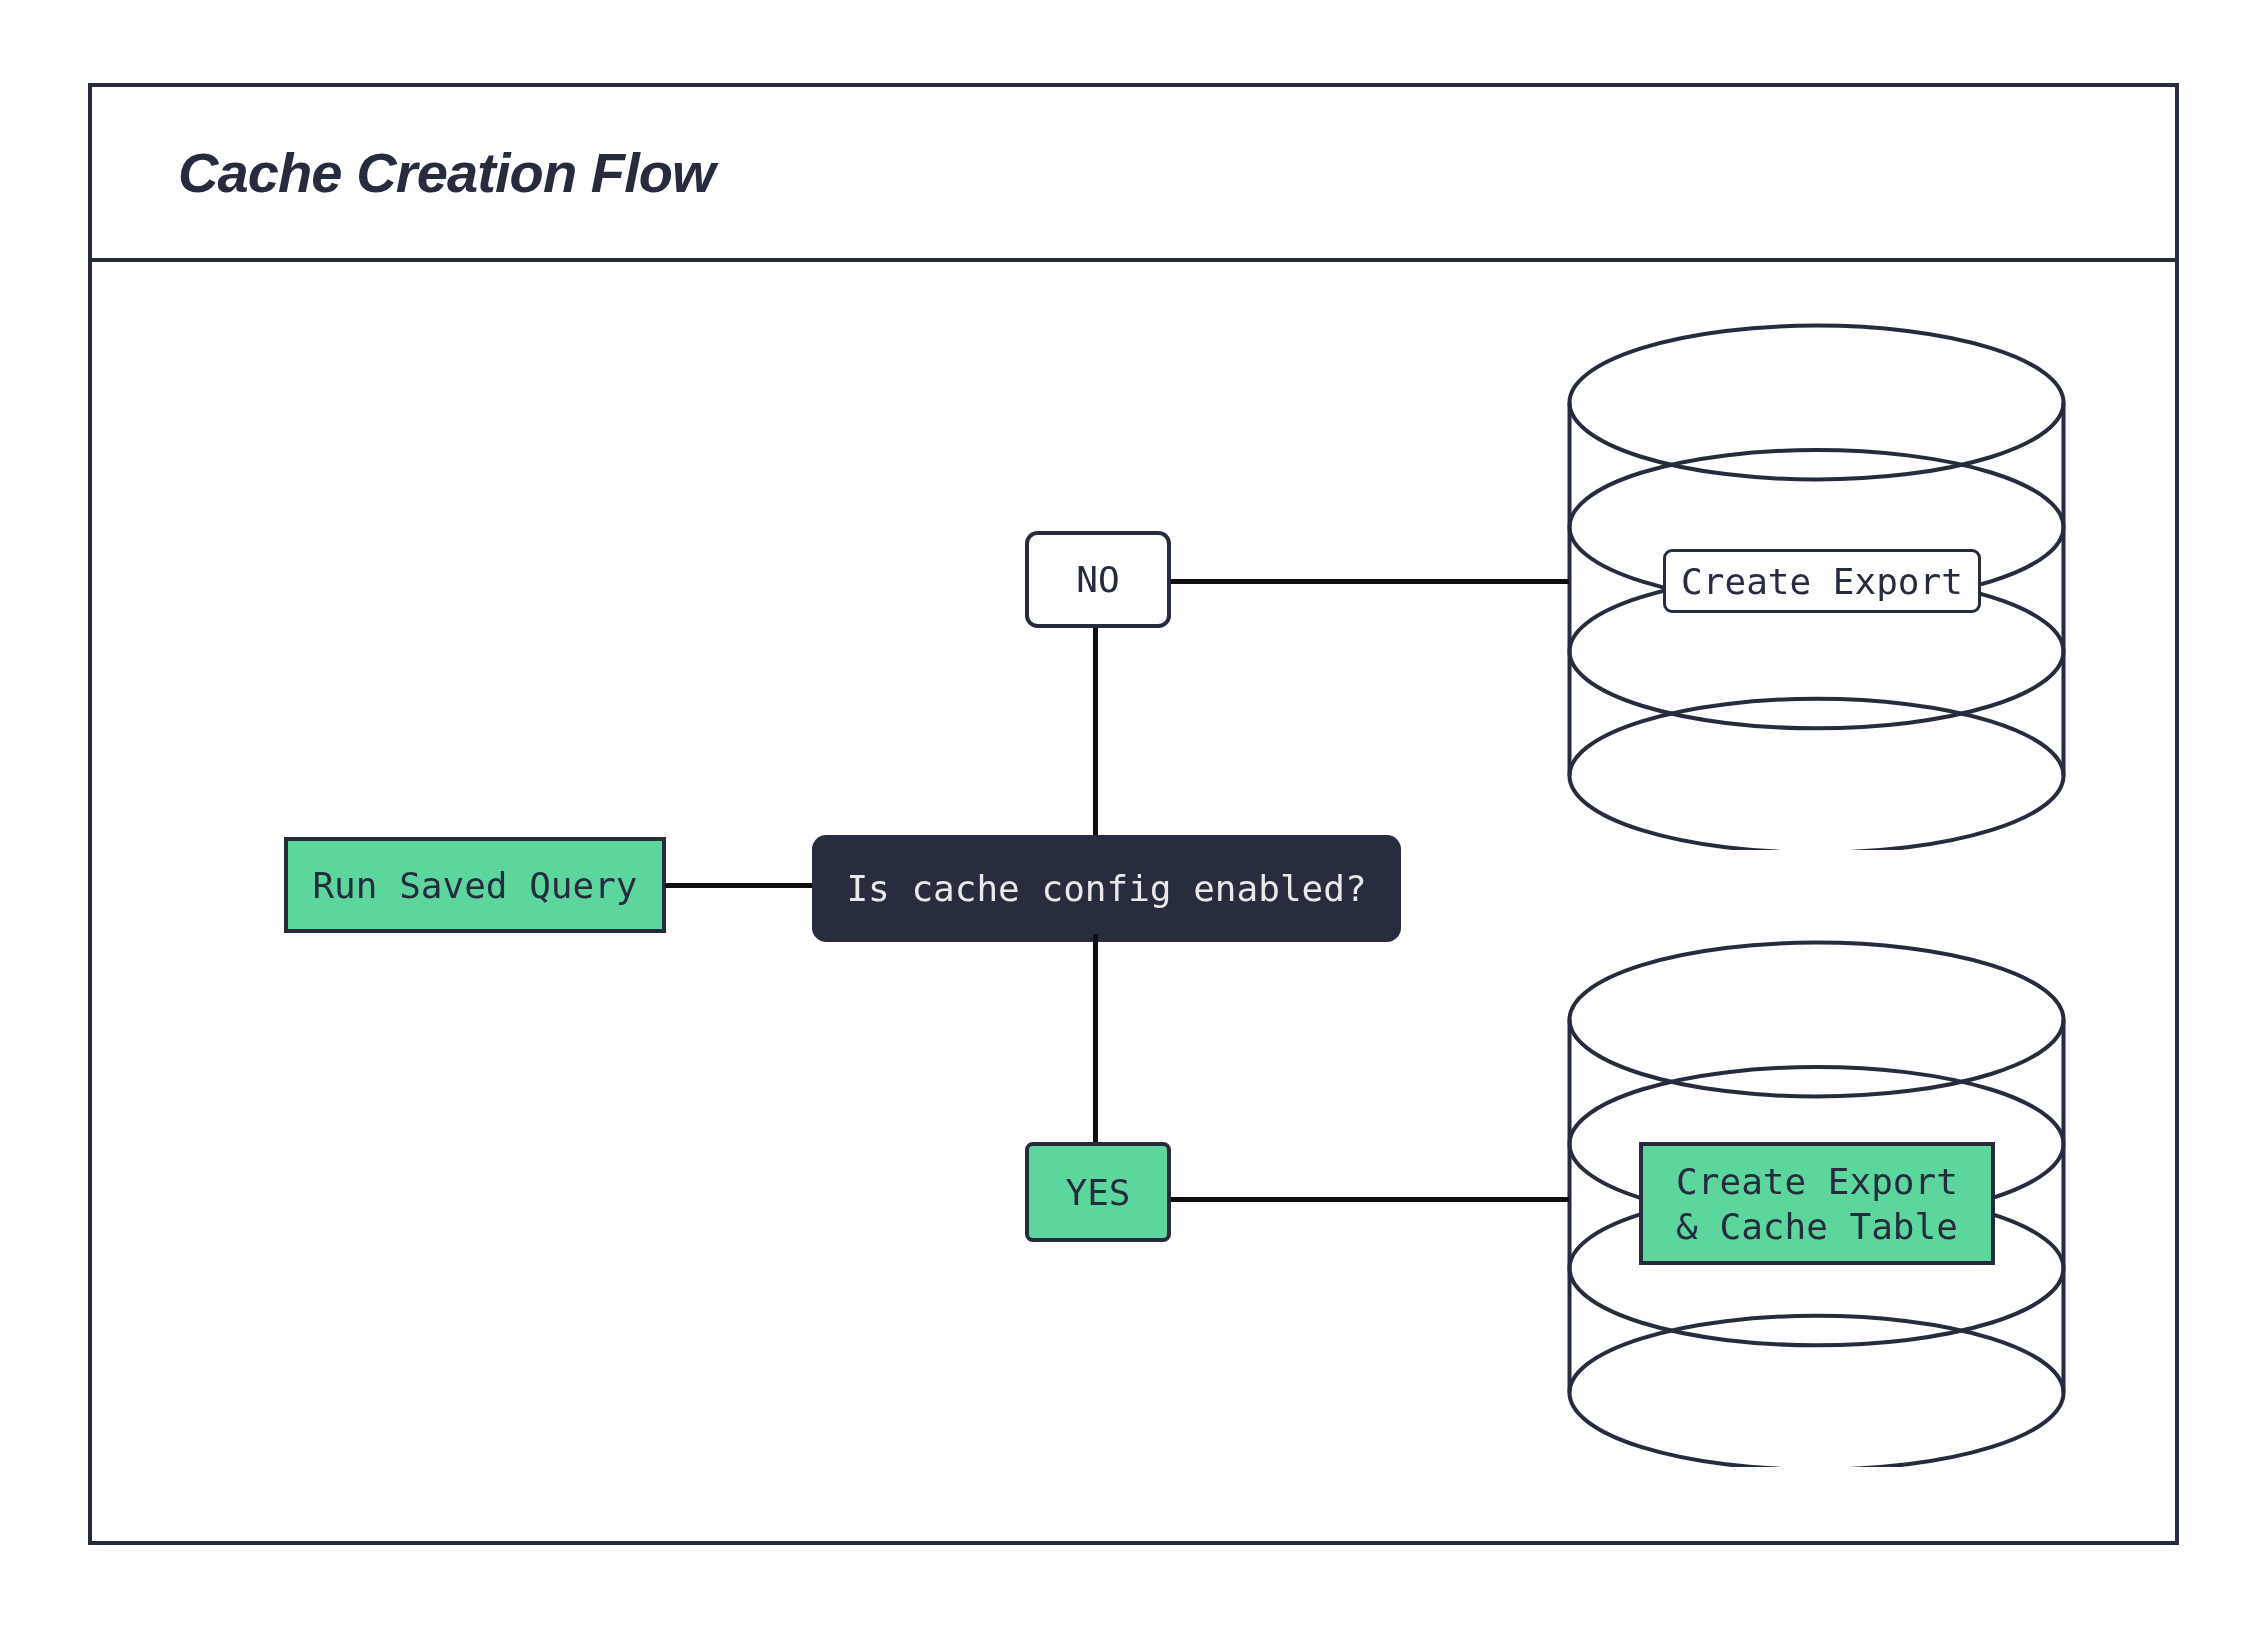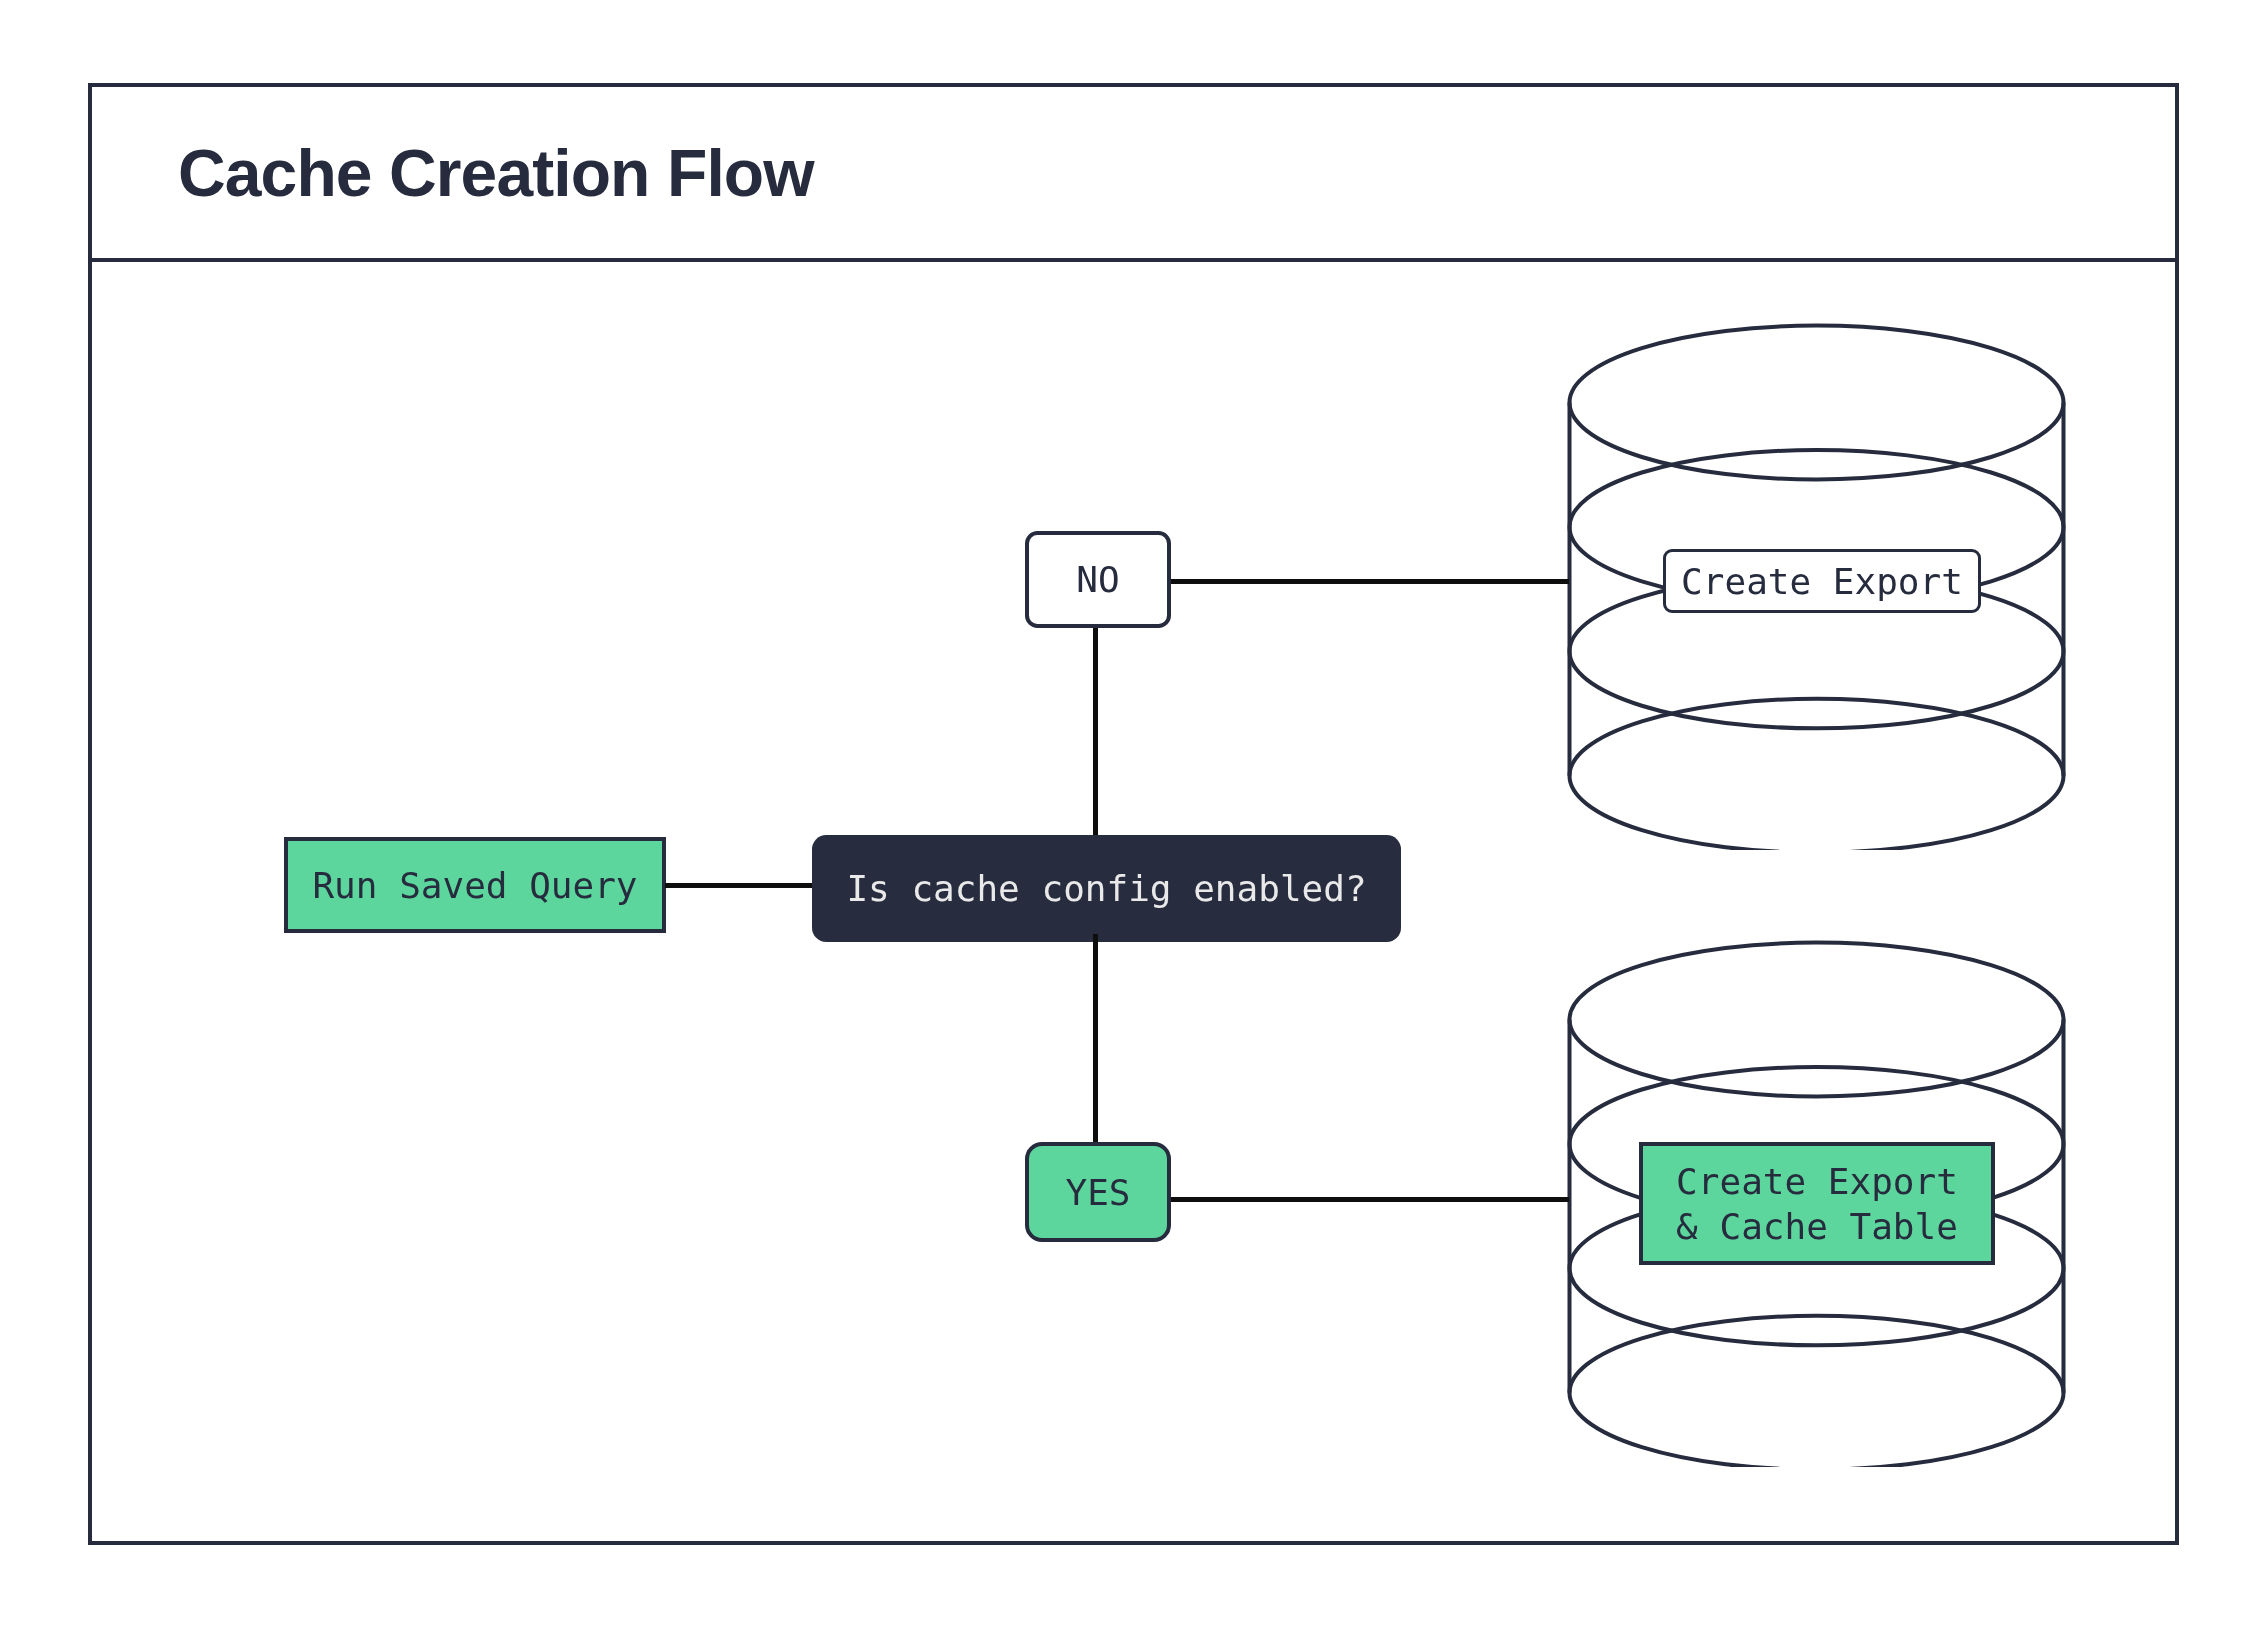--- a/index.html
+++ b/index.html
@@ -23,33 +23,33 @@
     border:4.5px solid var(--ink);background:var(--white);
   }
   .frame-header{
     position:absolute;left:88px;top:83px;width:2091px;height:179px;
     border:4.5px solid var(--ink);
     display:flex;align-items:center;
     padding-left:86px;
   }
   .title{
     font-family:"Liberation Sans","DejaVu Sans",sans-serif;
-    font-weight:700;font-size:66px;letter-spacing:-0.9px;color:var(--ink);
+    font-weight:700;font-size:56px;letter-spacing:-0.9px;color:var(--ink);font-style:italic;
   }
   .node{
     position:absolute;display:flex;align-items:center;justify-content:center;
     font-size:36px;line-height:1.25;white-space:nowrap;text-align:center;
   }
   .node-green{background:var(--green);border:4.5px solid var(--ink);border-radius:0;color:var(--ink);}
   .node-white{background:var(--white);border:4.5px solid var(--ink);border-radius:10.7px;color:var(--ink);}
   .node-dark{background:var(--dark_fill);border-radius:14.3px;color:var(--light_text);}
   .run-node{left:284px;top:837px;width:382px;height:96px;}
   .decision-node{left:812px;top:835px;width:589px;height:107px;}
   .no-node{left:1025px;top:531px;width:146px;height:97px;border-radius:12.5px;}
-  .yes-node{left:1025px;top:1142px;width:146px;height:100px;border-radius:17px;}
+  .yes-node{left:1025px;top:1142px;width:146px;height:100px;border-radius:8px;}
   .export-label{left:1663px;top:549px;width:318px;height:64px;border-width:3.6px;border-radius:9px;z-index:3;}
   .cache-label{left:1639px;top:1142px;width:356px;height:123px;z-index:3;flex-direction:column;}
   .connector{position:absolute;background:var(--line);z-index:1;}
   .db{position:absolute;width:503px;height:528px;z-index:0;}
   .db ellipse,.db line{stroke:var(--ink);stroke-width:4.5;fill:none;}
 </style>
 </head>
 <body>
 
 <div class="frame"></div>

